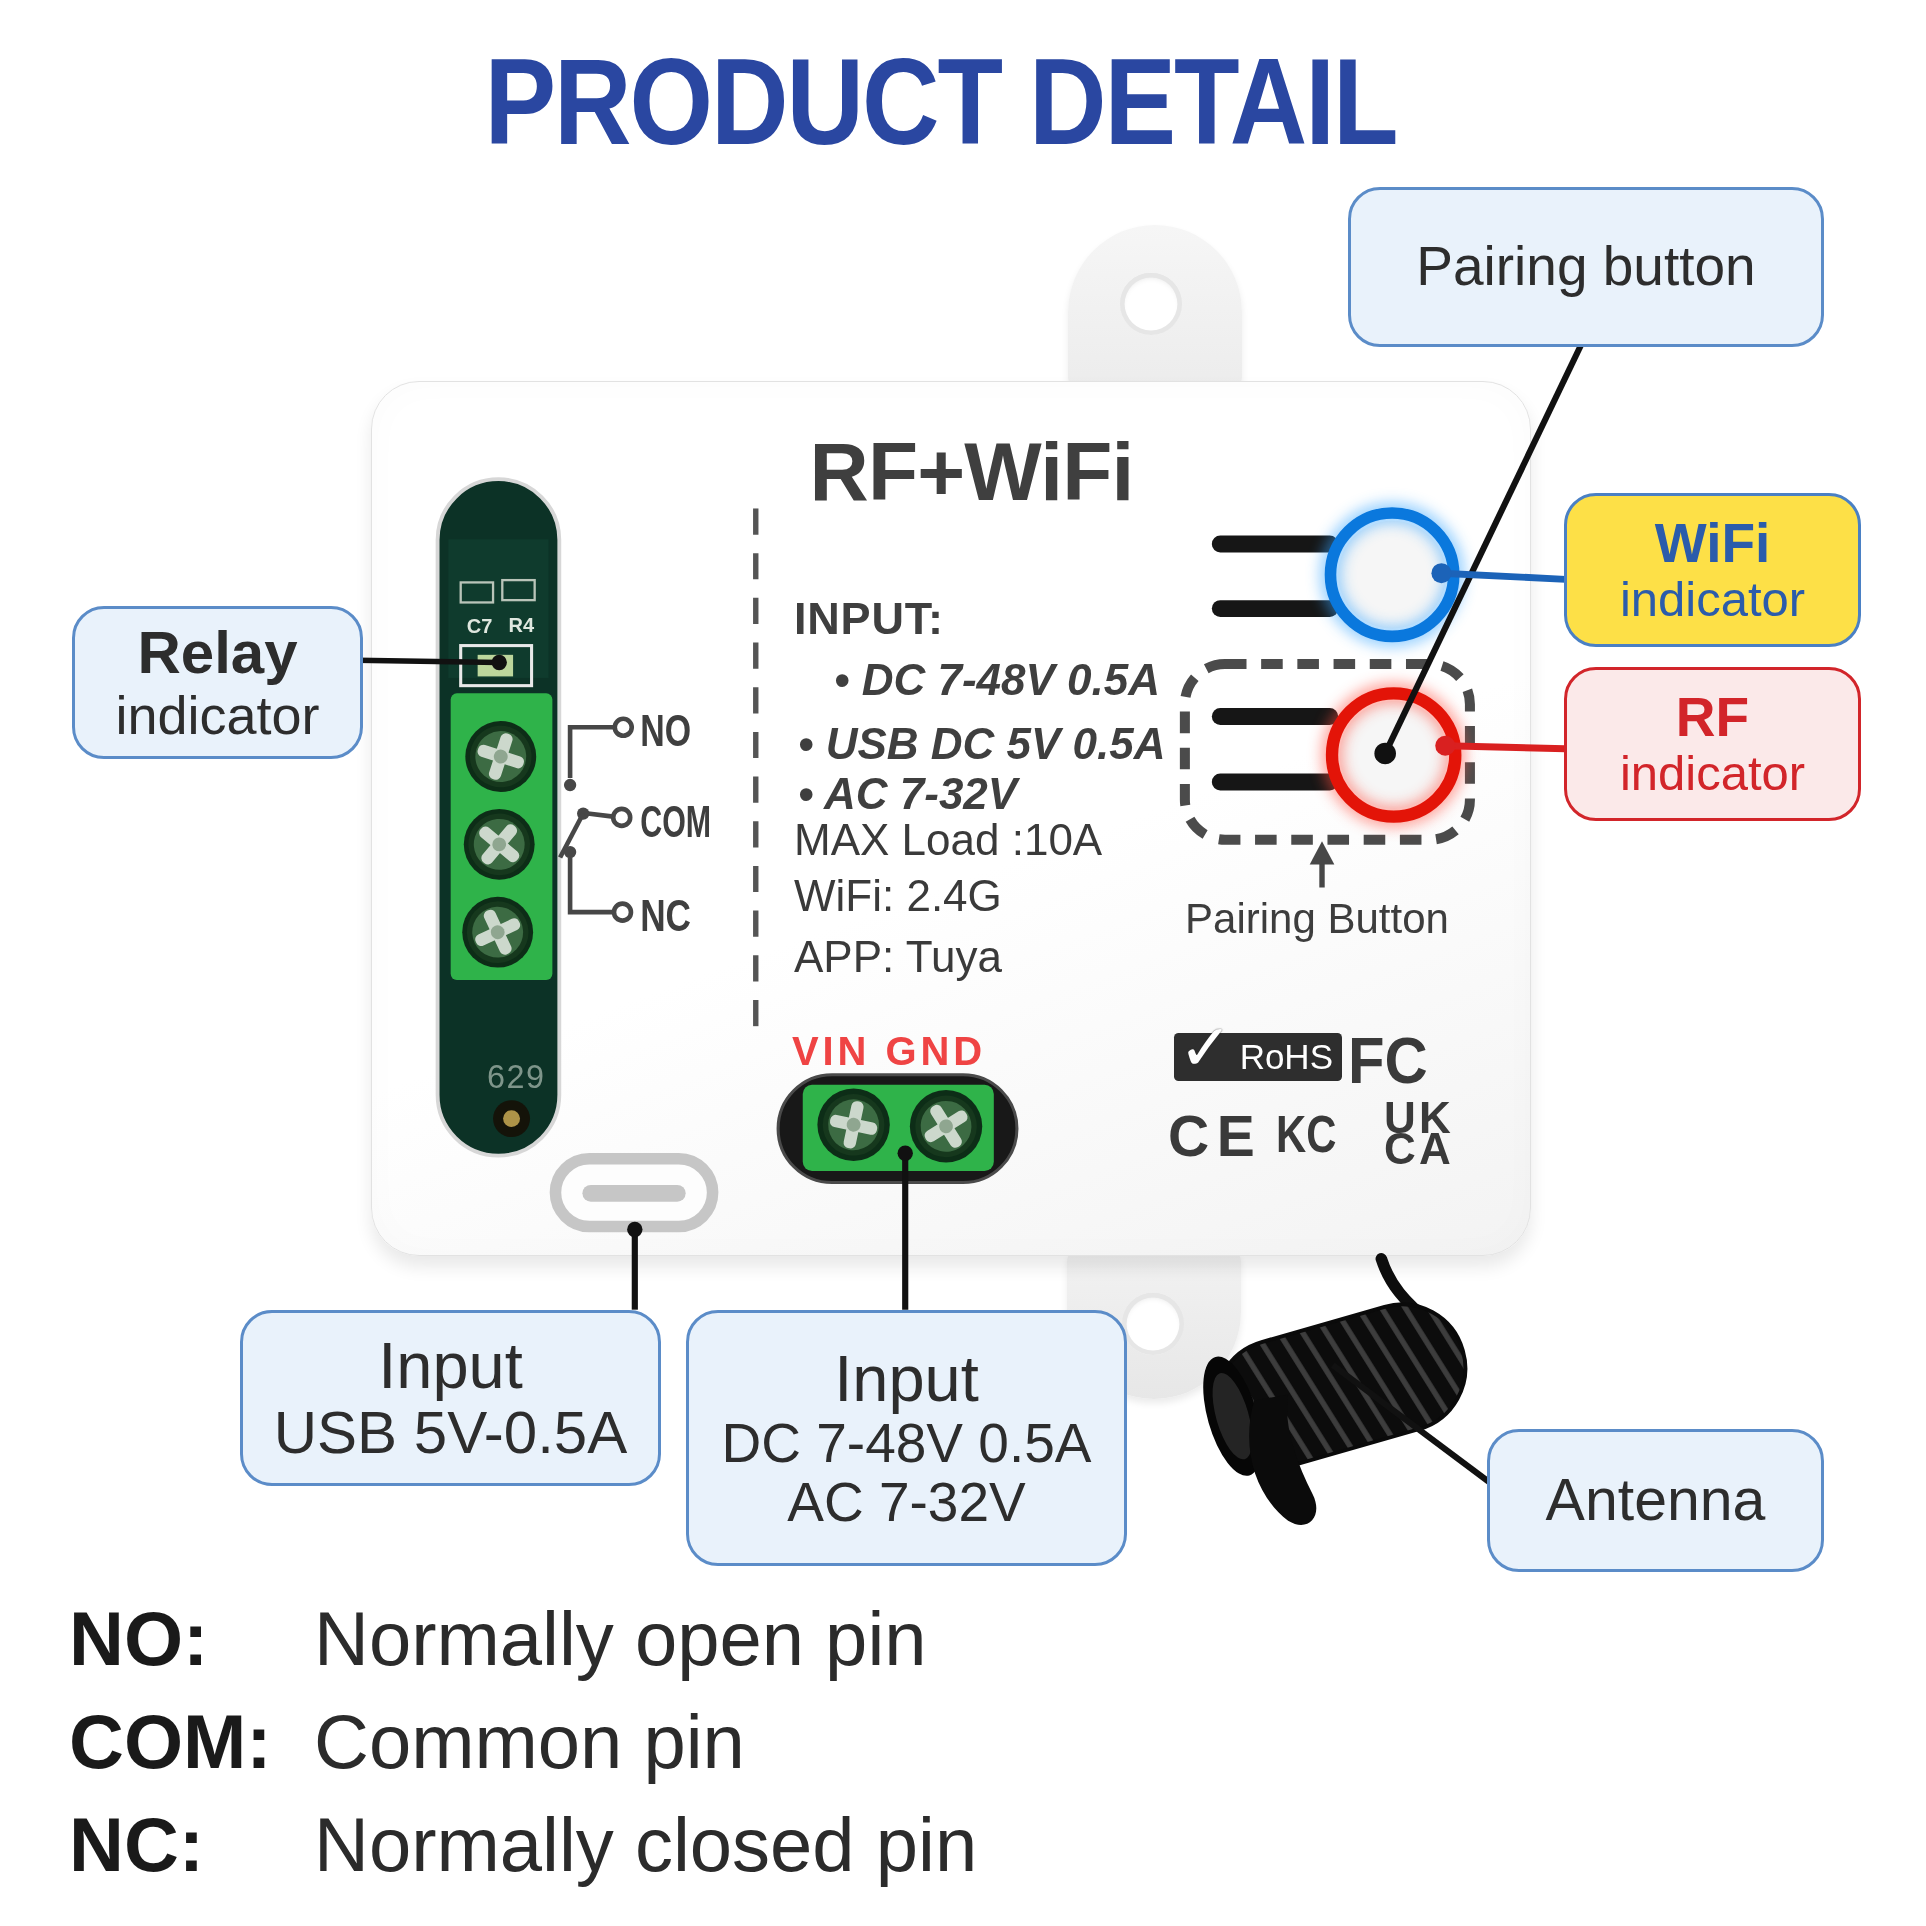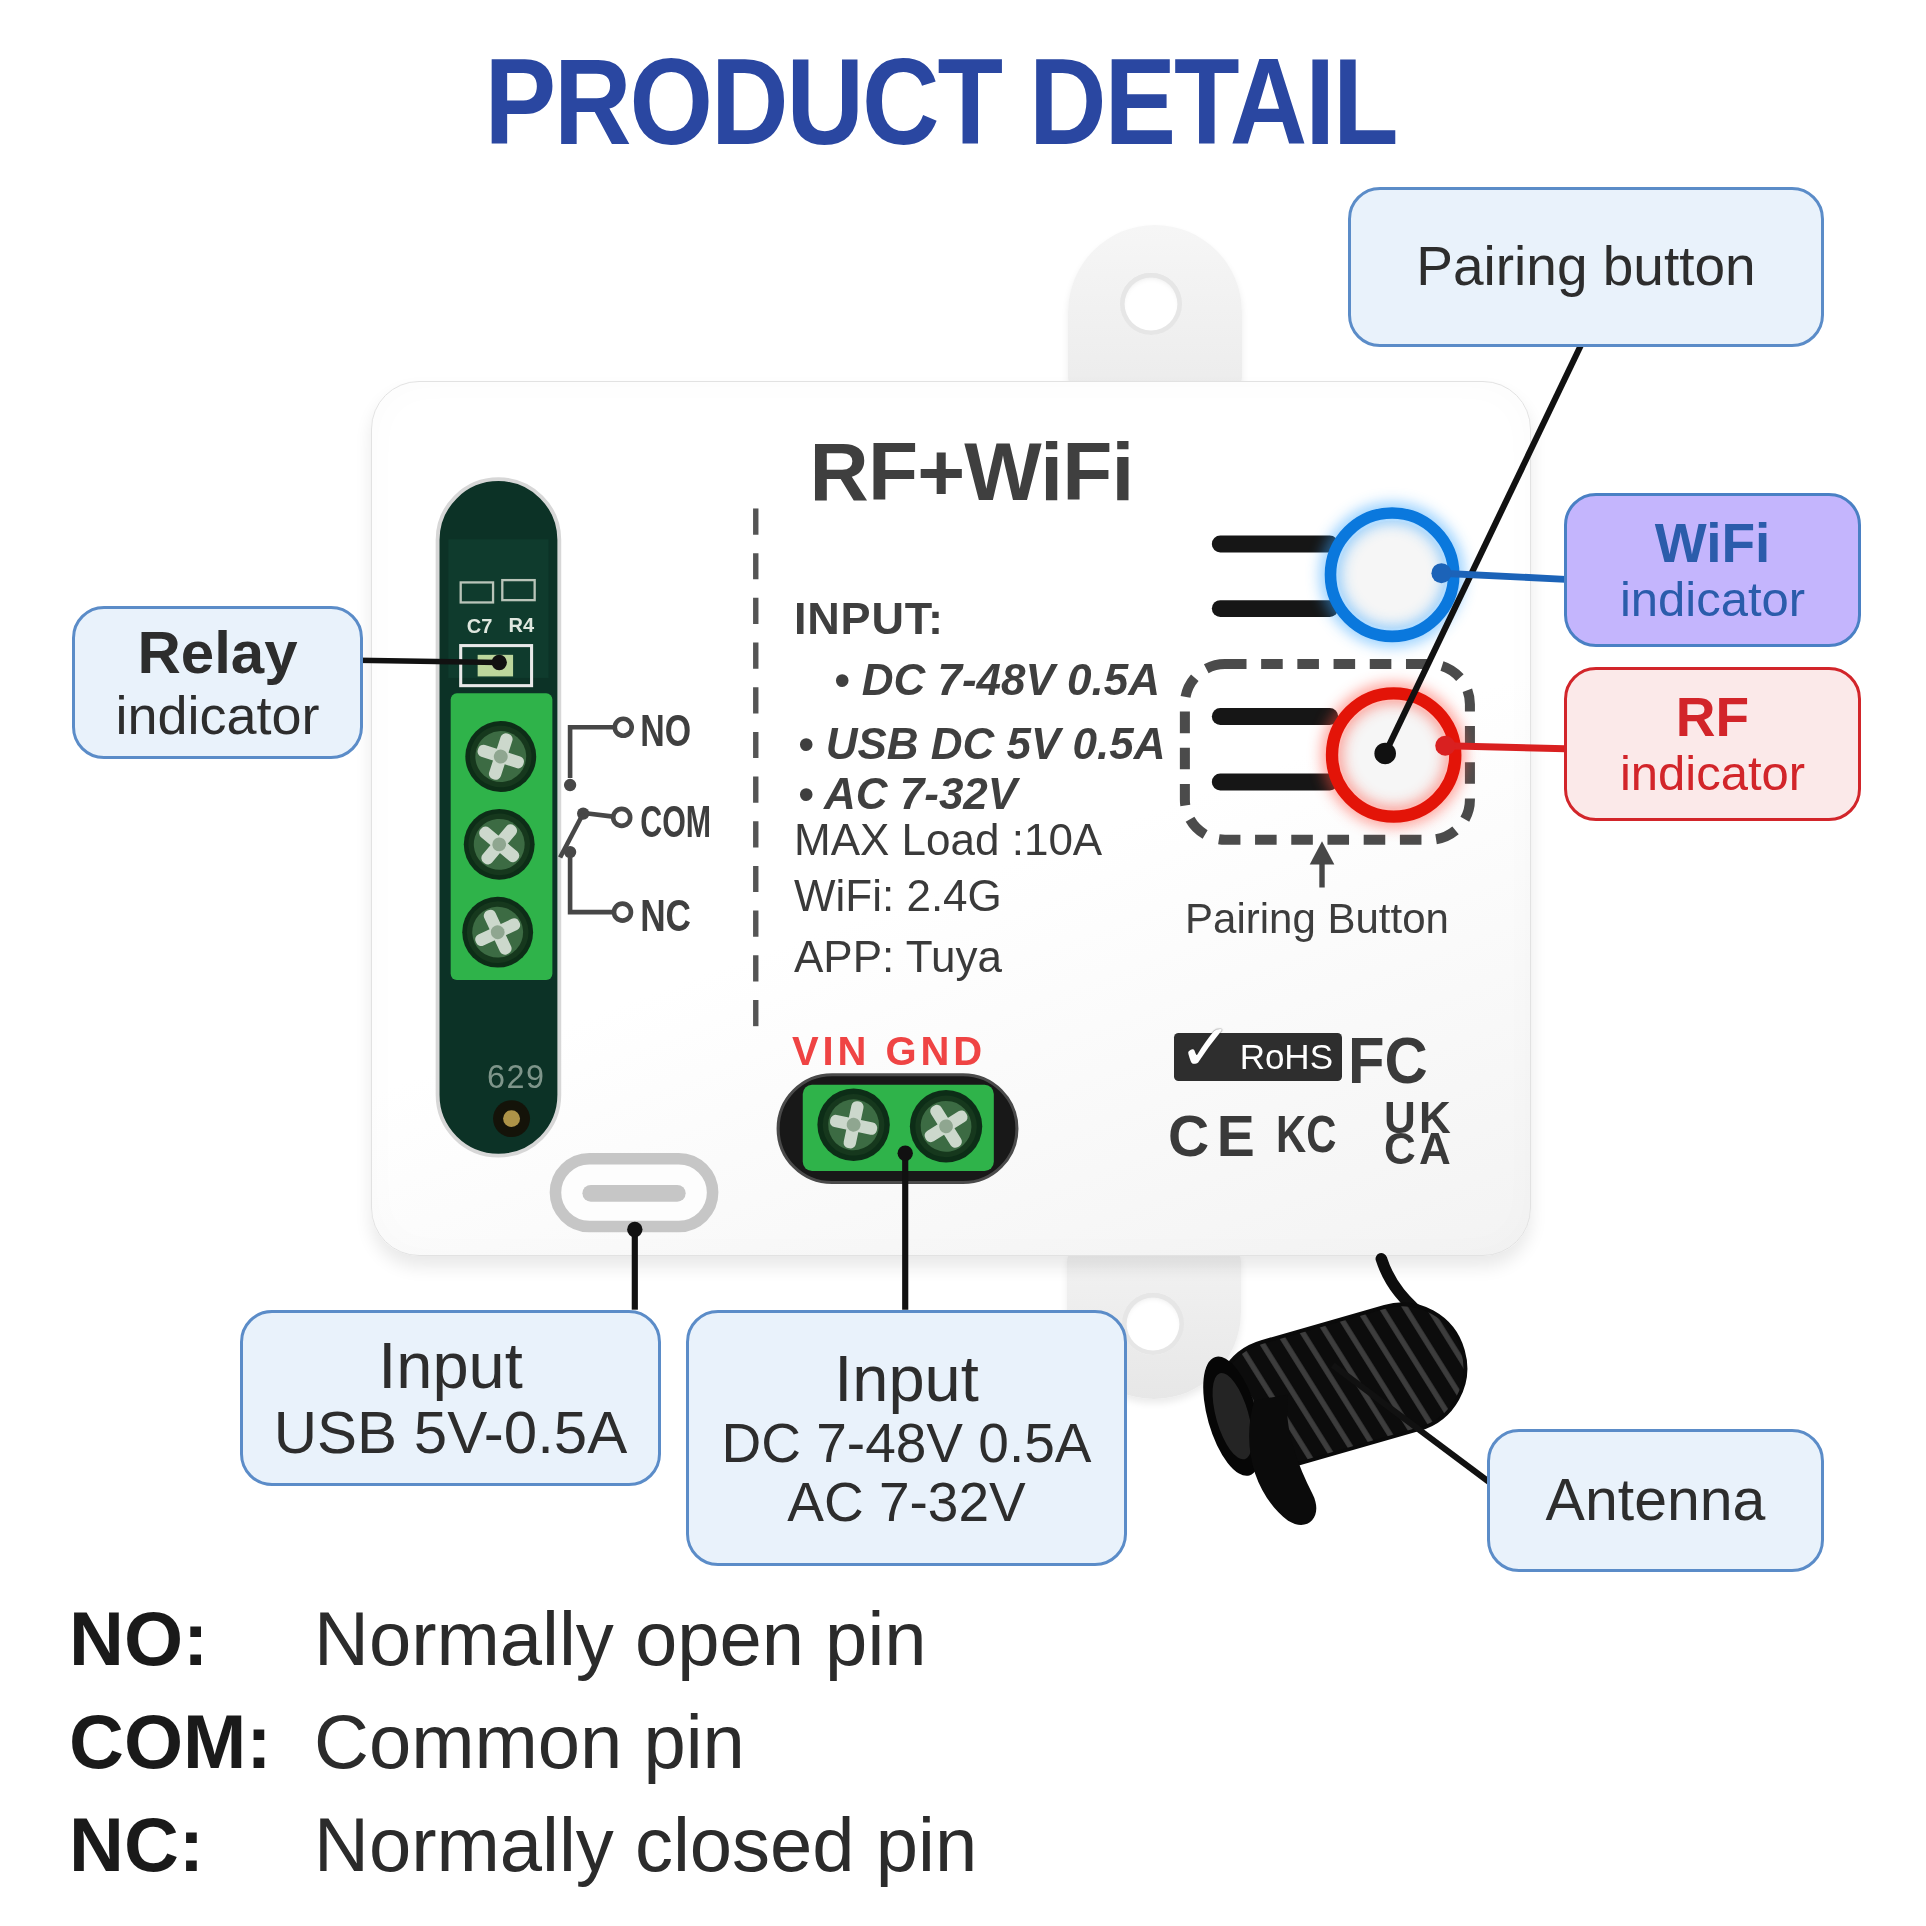--- a/index.html
+++ b/index.html
@@ -52,21 +52,21 @@
   .cert-ukca{left:1355px;top:1102px;font-size:44px;font-weight:800;line-height:31px;letter-spacing:3.1px;margin-left:29px;}
 
   
   .callout{background:#e9f2fb;border:3.1px solid #5b8cc8;border-radius:32px;
     display:flex;flex-direction:column;align-items:center;justify-content:center;
     color:#2d2d2d;text-align:center;line-height:1.08;white-space:nowrap;}
   .co-relay{left:72px;top:606px;width:285px;height:147px;}
   .co-relay .l1{font-size:60px;font-weight:700;}
   .co-relay .l2{font-size:54px;}
   .co-pairing{left:1348px;top:187px;width:470px;height:154px;font-size:55px;}
-  .co-wifi{left:1564px;top:493px;width:291px;height:148px;background:#c4b5fd;border-color:#4a80c4;color:#2b5cab;}
+  .co-wifi{left:1564px;top:493px;width:291px;height:148px;background:#fde047;border-color:#4a80c4;color:#2b5cab;}
   .co-wifi .l1{font-size:55px;font-weight:800;}
   .co-wifi .l2{font-size:49px;}
   .co-rf{left:1564px;top:667px;width:291px;height:148px;background:#fbe9e9;border-color:#d2252a;color:#d2252a;}
   .co-rf .l1{font-size:55px;font-weight:800;}
   .co-rf .l2{font-size:49px;}
   .co-usb{left:240px;top:1310px;width:415px;height:170px;}
   .co-usb .l1{font-size:65px;}
   .co-usb .l2{font-size:60px;}
   .co-dc{left:686px;top:1310px;width:435px;height:250px;}
   .co-dc .l1{font-size:65px;}

